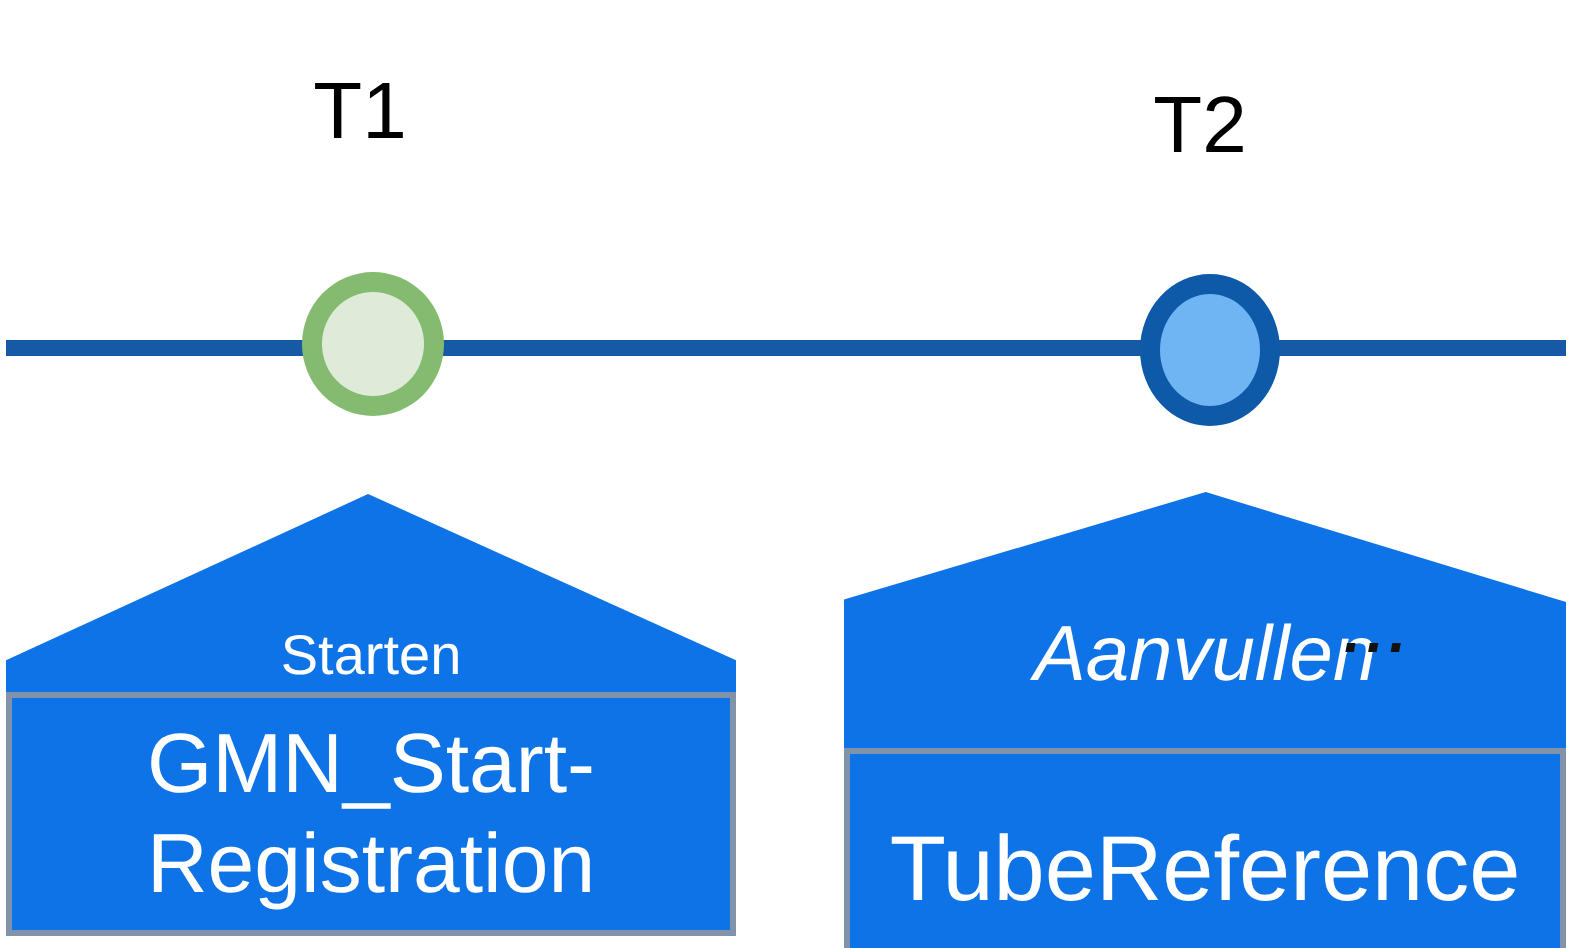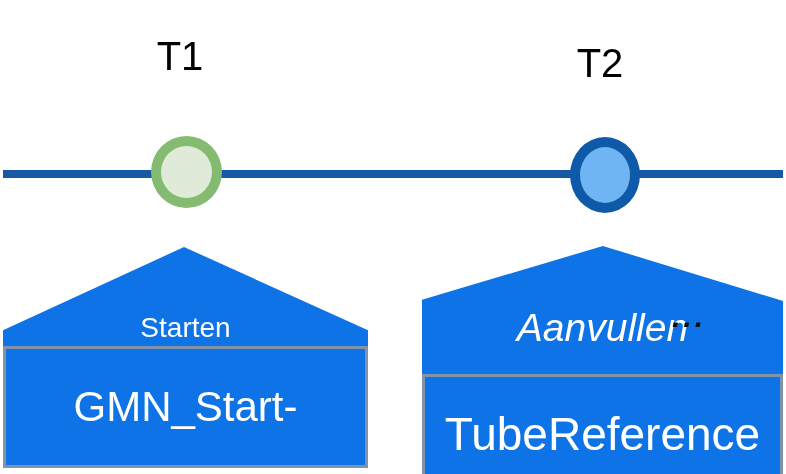--- a/index.html
+++ b/index.html
@@ -139,20 +139,21 @@
   <div class="marker green"></div>
 
   <div class="marker blue"></div>
 
   <div class="callout left">
     <div class="roof">
       <span>Starten</span>
     </div>
     <div class="box">
       <div>GMN_Start-</div>
+      <div>Registration</div>
     </div>
   </div>
 
   <div class="callout right">
     <div class="roof">
       <span>Aanvullen</span>
       <span class="ellipsis">...</span>
     </div>
     <div class="box">
       <div>TubeReference</div>

